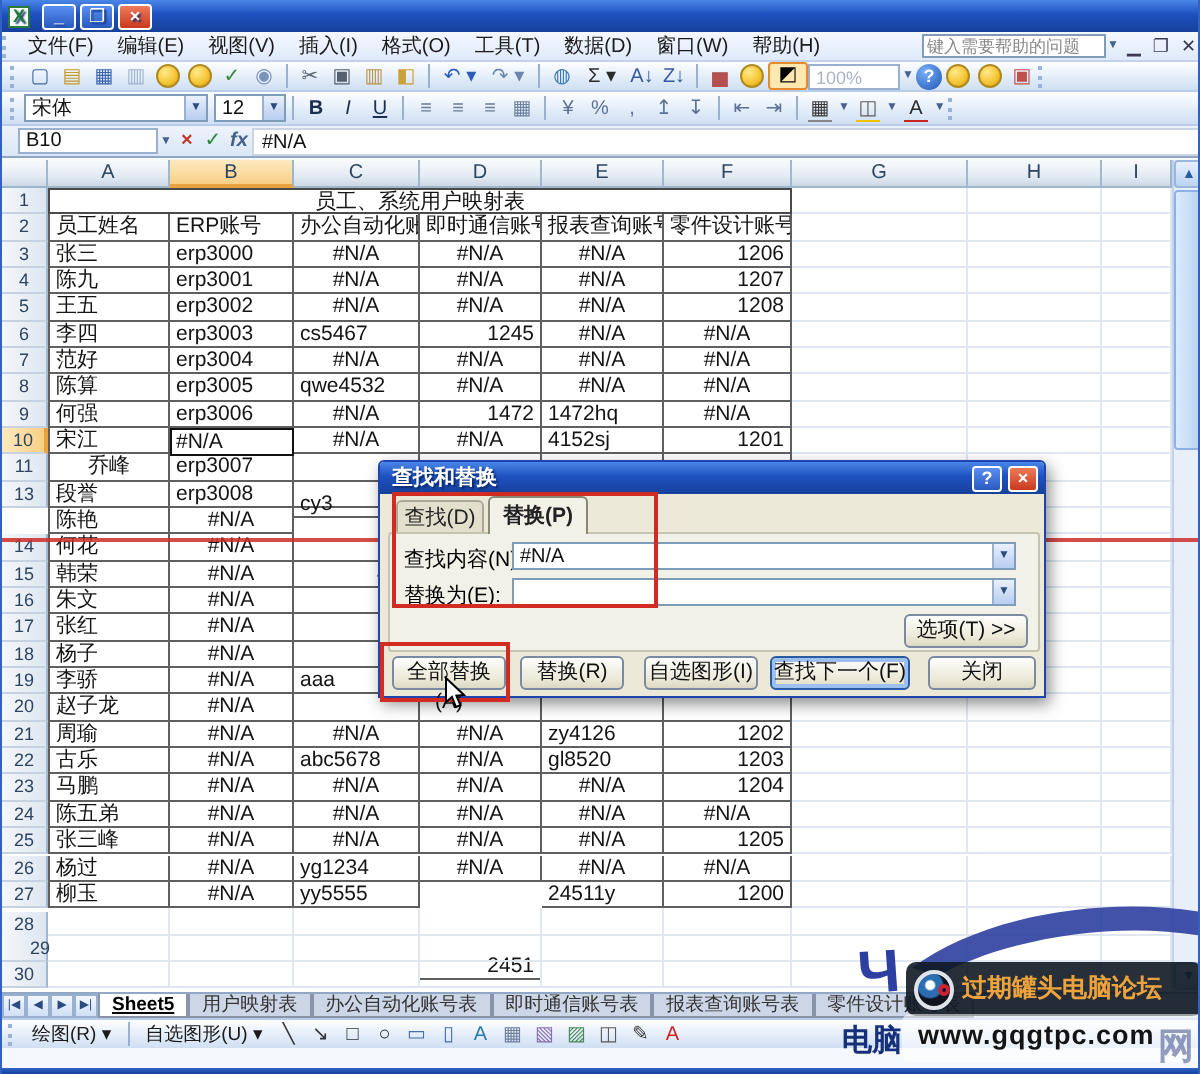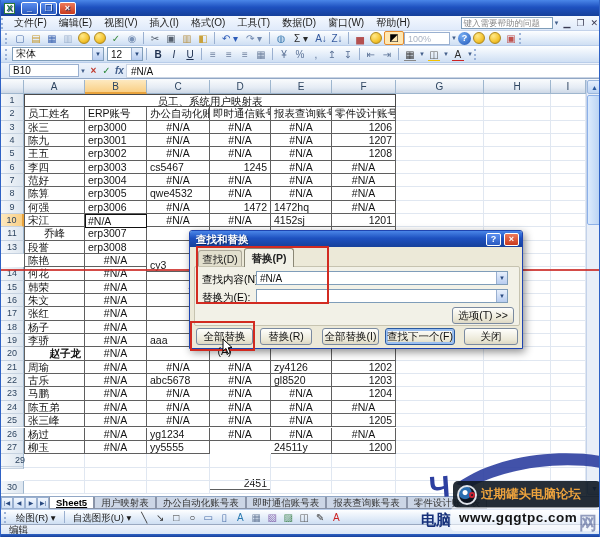--- a/index.html
+++ b/index.html
@@ -286,21 +286,21 @@
       <div class="rh" style="top: 254.12px; height: 13.34px; line-height: 13.34px;">19</div>
       <div class="rh" style="top: 267.46px; height: 13.34px; line-height: 13.34px;">20</div>
       <div class="rh" style="top: 280.8px; height: 13.34px; line-height: 13.34px;">21</div>
       <div class="rh" style="top: 294.14px; height: 13.34px; line-height: 13.34px;">22</div>
       <div class="rh" style="top: 307.48px; height: 13.34px; line-height: 13.34px;">23</div>
       <div class="rh" style="top: 320.82px; height: 13.34px; line-height: 13.34px;">24</div>
       <div class="rh" style="top: 334.16px; height: 13.34px; line-height: 13.34px;">25</div>
       <div class="rh" style="top: 347.5px; height: 13.34px; line-height: 13.34px;">26</div>
       <div class="rh" style="top: 360.84px; height: 13.34px; line-height: 13.34px;">27</div>
       <div class="rh" style="top: 376px; height: 13.34px; line-height: 13.34px;">28</div>
-      <div class="rh" style="top: 374px; height: 13.34px; line-height: 13.34px; padding-left: 14px;">29</div>
+      <div class="rh" style="top: 388px; height: 13.34px; line-height: 13.34px; padding-left: 14px;">29</div>
       <div class="rh" style="top: 400.86px; height: 13.34px; line-height: 13.34px;">30</div>
       <div class="cell" style="left: 395px; top: 14px; width: 88px; height: 13.34px; text-align: left;"></div>
       <div class="cell" style="left: 483px; top: 14px; width: 67px; height: 13.34px; text-align: left;"></div>
       <div class="cell" style="left: 550px; top: 14px; width: 35px; height: 13.34px; text-align: left;"></div>
       <div class="cell tb cl" style="left: 23px; top: 27.34px; width: 61px; height: 13.34px; text-align: left;">员工姓名</div>
       <div class="cell tb" style="left: 84px; top: 27.34px; width: 62px; height: 13.34px; text-align: left;">ERP账号</div>
       <div class="cell tb" style="left: 146px; top: 27.34px; width: 63px; height: 13.34px; text-align: left;">办公自动化账号</div>
       <div class="cell tb" style="left: 209px; top: 27.34px; width: 61px; height: 13.34px; text-align: left;">即时通信账号</div>
       <div class="cell tb" style="left: 270px; top: 27.34px; width: 61px; height: 13.34px; text-align: left;">报表查询账号</div>
       <div class="cell tb" style="left: 331px; top: 27.34px; width: 64px; height: 13.34px; text-align: left;">零件设计账号</div>
@@ -392,21 +392,21 @@
       <div class="cell tb" style="left: 84px; top: 160.74px; width: 62px; height: 13.34px; text-align: left;">erp3008</div>
       <div class="cell tb" style="left: 146px; top: 160.74px; width: 63px; height: 13.34px; text-align: left;"></div>
       <div class="cell tb" style="left: 209px; top: 160.74px; width: 61px; height: 13.34px; text-align: left;"></div>
       <div class="cell tb" style="left: 270px; top: 160.74px; width: 61px; height: 13.34px; text-align: left;"></div>
       <div class="cell tb" style="left: 331px; top: 160.74px; width: 64px; height: 13.34px; text-align: left;"></div>
       <div class="cell" style="left: 395px; top: 160.74px; width: 88px; height: 13.34px; text-align: left;"></div>
       <div class="cell" style="left: 483px; top: 160.74px; width: 67px; height: 13.34px; text-align: left;"></div>
       <div class="cell" style="left: 550px; top: 160.74px; width: 35px; height: 13.34px; text-align: left;"></div>
       <div class="cell tb cl" style="left: 23px; top: 174.08px; width: 61px; height: 13.34px; text-align: left;">陈艳</div>
       <div class="cell tb" style="left: 84px; top: 174.08px; width: 62px; height: 13.34px; text-align: center;">#N/A</div>
-      <div class="cell tb" style="left: 146px; top: 179px; width: 63px; height: 13.34px; text-align: left;">cy3</div>
+      <div class="cell tb" style="left: 146px; top: 166px; width: 63px; height: 13.34px; text-align: left;">cy3</div>
       <div class="cell tb" style="left: 209px; top: 174.08px; width: 61px; height: 13.34px; text-align: left;"></div>
       <div class="cell tb" style="left: 270px; top: 174.08px; width: 61px; height: 13.34px; text-align: left;"></div>
       <div class="cell tb" style="left: 331px; top: 174.08px; width: 64px; height: 13.34px; text-align: left;"></div>
       <div class="cell" style="left: 395px; top: 174.08px; width: 88px; height: 13.34px; text-align: left;"></div>
       <div class="cell" style="left: 483px; top: 174.08px; width: 67px; height: 13.34px; text-align: left;"></div>
       <div class="cell" style="left: 550px; top: 174.08px; width: 35px; height: 13.34px; text-align: left;"></div>
       <div class="cell tb cl" style="left: 23px; top: 187.42px; width: 61px; height: 13.34px; text-align: left;">何花</div>
       <div class="cell tb" style="left: 84px; top: 187.42px; width: 62px; height: 13.34px; text-align: center;">#N/A</div>
       <div class="cell tb" style="left: 146px; top: 187.42px; width: 63px; height: 13.34px; text-align: left;"></div>
       <div class="cell tb" style="left: 209px; top: 187.42px; width: 61px; height: 13.34px; text-align: left;"></div>
@@ -453,21 +453,21 @@
       <div class="cell" style="left: 550px; top: 240.78px; width: 35px; height: 13.34px; text-align: left;"></div>
       <div class="cell tb cl" style="left: 23px; top: 254.12px; width: 61px; height: 13.34px; text-align: left;">李骄</div>
       <div class="cell tb" style="left: 84px; top: 254.12px; width: 62px; height: 13.34px; text-align: center;">#N/A</div>
       <div class="cell tb" style="left: 146px; top: 254.12px; width: 63px; height: 13.34px; text-align: left;">aaa</div>
       <div class="cell tb" style="left: 209px; top: 254.12px; width: 61px; height: 13.34px; text-align: left;"></div>
       <div class="cell tb" style="left: 270px; top: 254.12px; width: 61px; height: 13.34px; text-align: left;"></div>
       <div class="cell tb" style="left: 331px; top: 254.12px; width: 64px; height: 13.34px; text-align: left;"></div>
       <div class="cell" style="left: 395px; top: 254.12px; width: 88px; height: 13.34px; text-align: left;"></div>
       <div class="cell" style="left: 483px; top: 254.12px; width: 67px; height: 13.34px; text-align: left;"></div>
       <div class="cell" style="left: 550px; top: 254.12px; width: 35px; height: 13.34px; text-align: left;"></div>
-      <div class="cell tb cl" style="left: 23px; top: 267.46px; width: 61px; height: 13.34px; text-align: right; font-weight: bold;">赵子龙</div>
+      <div class="cell tb cl" style="left: 23px; top: 267.46px; width: 61px; height: 13.34px; text-align: left;">赵子龙</div>
       <div class="cell tb" style="left: 84px; top: 267.46px; width: 62px; height: 13.34px; text-align: center;">#N/A</div>
       <div class="cell tb" style="left: 146px; top: 267.46px; width: 63px; height: 13.34px; text-align: left;"></div>
       <div class="cell tb" style="left: 209px; top: 267.46px; width: 61px; height: 13.34px; text-align: left;"></div>
       <div class="cell tb" style="left: 270px; top: 267.46px; width: 61px; height: 13.34px; text-align: left;"></div>
       <div class="cell tb" style="left: 331px; top: 267.46px; width: 64px; height: 13.34px; text-align: left;"></div>
       <div class="cell" style="left: 395px; top: 267.46px; width: 88px; height: 13.34px; text-align: left;"></div>
       <div class="cell" style="left: 483px; top: 267.46px; width: 67px; height: 13.34px; text-align: left;"></div>
       <div class="cell" style="left: 550px; top: 267.46px; width: 35px; height: 13.34px; text-align: left;"></div>
       <div class="cell tb cl" style="left: 23px; top: 280.8px; width: 61px; height: 13.34px; text-align: left;">周瑜</div>
       <div class="cell tb" style="left: 84px; top: 280.8px; width: 62px; height: 13.34px; text-align: center;">#N/A</div>
@@ -585,21 +585,21 @@
     </div>
     <div class="dlabel" style="left:12px;top:60px">替换为(E):</div>
     <div class="combo" style="position:absolute;left:66px;top:58px;width:252px">
       <span></span>
       <span class="da">▼</span>
     </div>
     <div class="dbutton" style="left:262px;top:76px;width:62px">选项(T) &gt;&gt;</div>
     <div id="dlg-buttons">
         <div class="dbutton" style="left: 6px; top: 97px; width: 57px;">全部替换(A)</div>
         <div class="dbutton" style="left: 70px; top: 97px; width: 52px;">替换(R)</div>
-        <div class="dbutton" style="left: 132px; top: 97px; width: 57px;">全部替换(I)</div>
+        <div class="dbutton" style="left: 132px; top: 97px; width: 57px;">自选图形(I)</div>
         <div class="dbutton def" style="left: 195px; top: 97px; width: 70px;">查找下一个(F)</div>
         <div class="dbutton" style="left: 274px; top: 97px; width: 54px;">关闭</div>
       </div>
   </div>
 
   <div class="abs redrect" style="left:195px;top:246px;width:133px;height:58px"></div>
   <div class="abs redrect" style="left:189px;top:321px;width:65px;height:30px"></div>
 
   <svg class="abs cursor" style="left:221px;top:338px" width="12" height="17" viewBox="0 0 12 17">
     <path d="M1,1 L1,13 L4,10.5 L6,15.5 L8.2,14.6 L6.2,9.8 L10,9.5 Z" fill="#fff" stroke="#000" stroke-width="1"></path>
@@ -637,23 +637,20 @@
         <div class="ticon" style="color: rgb(42, 122, 176);">A</div>
         <div class="ticon" style="color: rgb(108, 127, 156);">▦</div>
         <div class="ticon" style="color: rgb(138, 109, 176);">▧</div>
         <div class="ticon" style="color: rgb(74, 138, 90);">▨</div>
         <div class="ticon" style="color: rgb(90, 90, 90);">◫</div>
         <div class="ticon" style="color: rgb(58, 58, 58);">✎</div>
         <div class="ticon" style="color: rgb(204, 34, 34);">A</div>
       </div>
   </div>
 
-  <div class="abs statusbar">
-    <span>编辑</span>
-  </div>
   <div class="abs bottomedge"></div>
 
   <svg class="abs wm" style="left:430px;top:446px" width="170" height="42" viewBox="0 0 170 42">
     <path d="M25,38 C60,12 120,2 170,10 L170,22 C125,14 70,24 38,42 Z" fill="#2d3fa0" opacity="0.9"></path>
   </svg>
   <div class="abs wm wm-ch">Ч</div>
   <div class="abs wm wm-badge">
     <div class="wm-lens">
         <i></i>
       </div>

